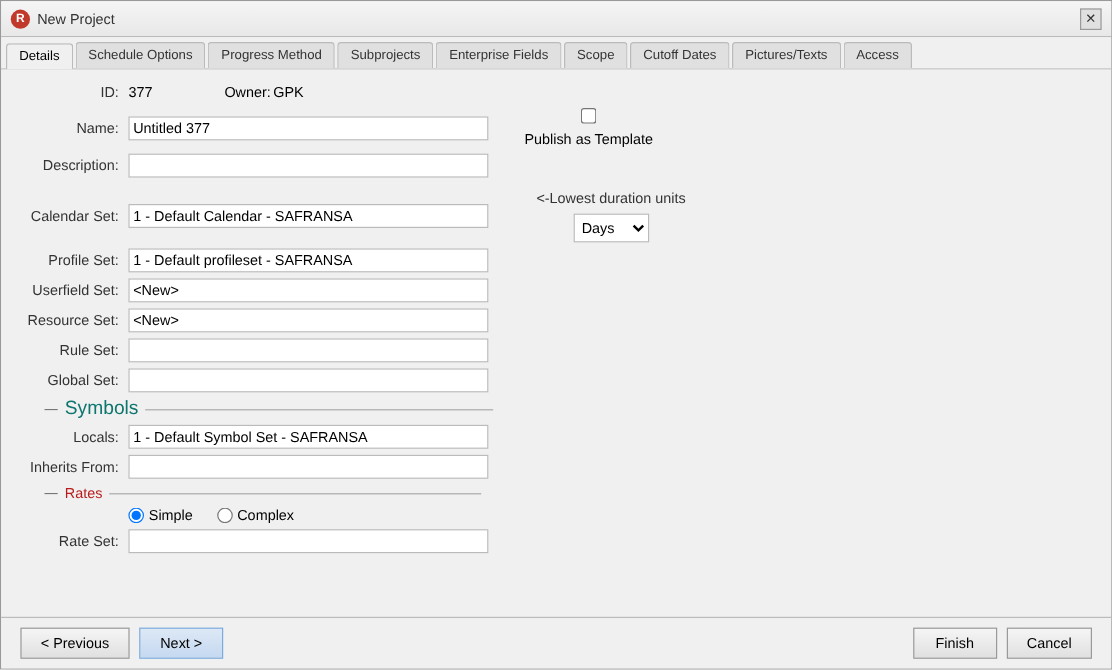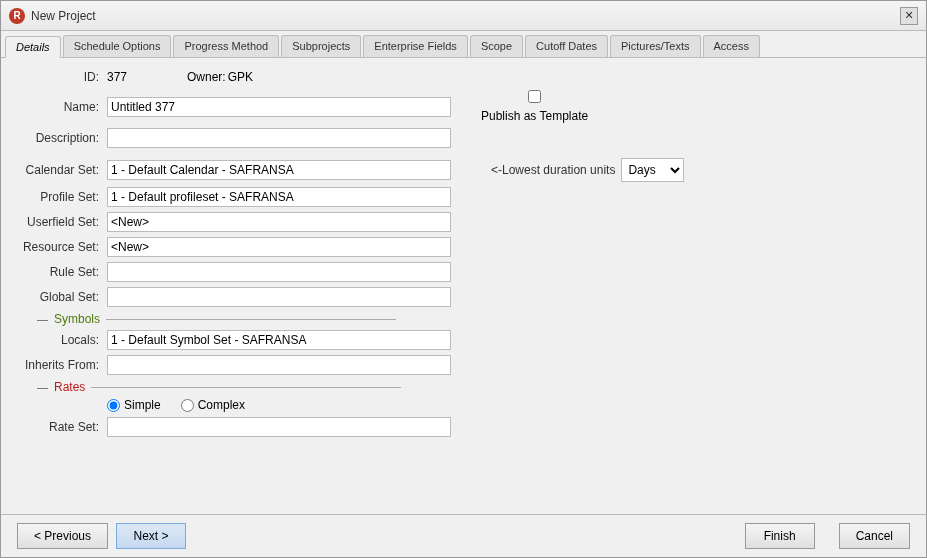--- a/index.html
+++ b/index.html
@@ -83,21 +83,20 @@
       white-space: nowrap;
     }
     .tab.active {
       background: #f0f0f0;
       border-bottom: 1px solid #f0f0f0;
       color: #000;
       font-weight: normal;
       position: relative;
       bottom: -1px;
       z-index: 1;
-      font-style: italic;
     }
     .content {
       flex: 1;
       padding: 12px 16px;
       background: #f0f0f0;
       overflow: auto;
     }
     .form-row {
       display: flex;
       align-items: center;
@@ -105,40 +104,41 @@
     }
     .form-label {
       width: 90px;
       text-align: right;
       padding-right: 8px;
       color: #333;
       font-size: 12px;
       flex-shrink: 0;
     }
     .form-input {
-      width: 344px;
+      width: 300px;
       height: 20px;
       border: 1px solid #bbb;
       background: white;
       padding: 1px 3px;
       font-size: 12px;
       font-family: inherit;
     }
     .checkbox-row {
       display: flex;
       align-items: center;
       gap: 6px;
       margin-left: 20px;
       flex-direction: column;
     }
     .right-section {
       display: flex;
       align-items: center;
       gap: 6px;
       margin-left: 40px;
+      flex-direction: column;
     }
     .lowest-dur-label {
       font-size: 12px;
       color: #333;
     }
     .select-input {
       height: 24px;
       border: 1px solid #bbb;
       background: white;
       font-size: 12px;
@@ -153,21 +153,21 @@
     }
     .footer {
       border-top: 1px solid #bbb;
       padding: 8px 16px;
       background: #f0f0f0;
       display: flex;
       justify-content: space-between;
       align-items: center;
     }
     .footer-left { display: flex; gap: 8px; }
-    .footer-right { display: flex; gap: 24px; }
+    .footer-right { display: flex; gap: 8px; }
     .btn {
       padding: 5px 16px;
       border: 1px solid #999;
       background: linear-gradient(to bottom, #f5f5f5, #e0e0e0);
       cursor: pointer;
       font-size: 12px;
       font-family: inherit;
       min-width: 70px;
     }
     .btn-next {
@@ -259,21 +259,21 @@
       <input type="text" class="form-input" style="">
     </div>
 
     <div class="form-row">
       <span class="form-label">Global Set:</span>
       <input type="text" class="form-input" style="">
     </div>
 
     <div style="display:flex; align-items:center; margin: 4px 0 4px 20px;">
       <span style="font-size:11px; color:#555; margin-right:6px;">—</span>
-      <span style="font-size:12px; color:#4d7c0f;">Symbols</span>
+      <span style="font-size:16px; color:#0f766e;">Symbols</span>
       <span style="flex:1; height:1px; background:#aaa; margin-left:6px; max-width:290px;"></span>
     </div>
 
     <div class="form-row">
       <span class="form-label">Locals:</span>
       <input type="text" class="form-input" value="1 - Default Symbol Set - SAFRANSA" style="">
     </div>
 
     <div class="form-row">
       <span class="form-label">Inherits From:</span>

